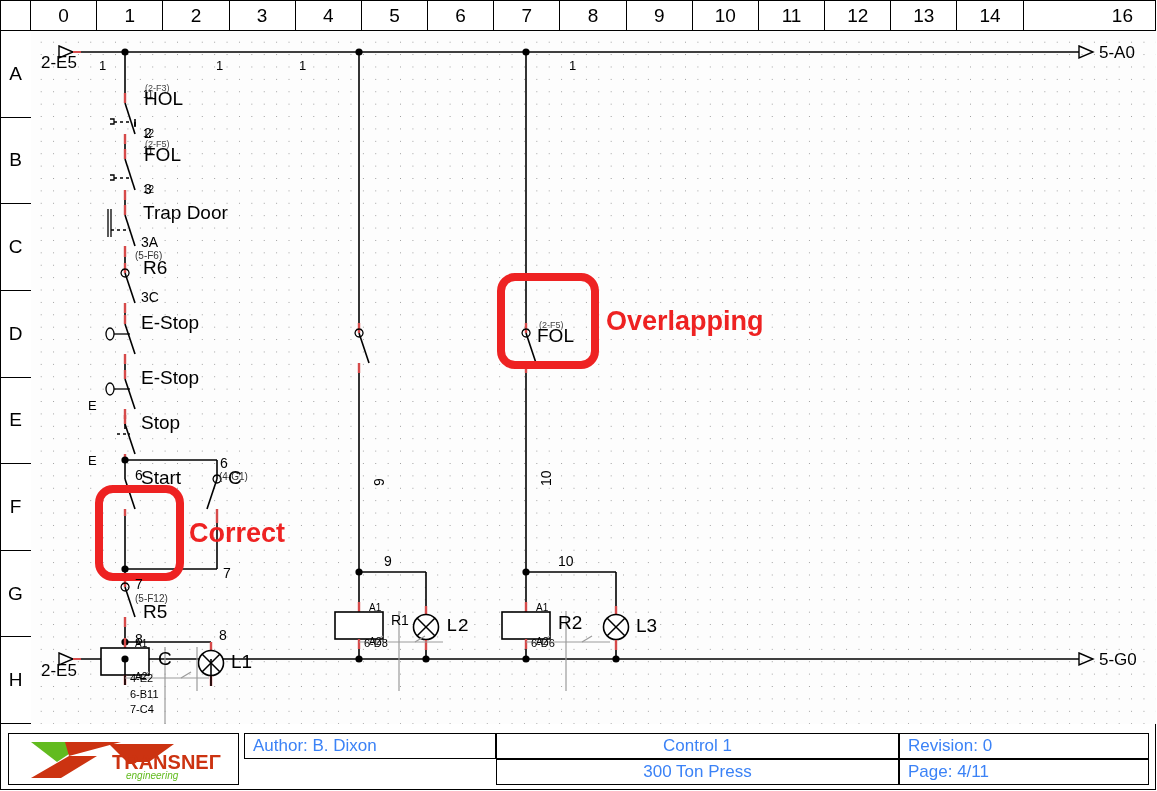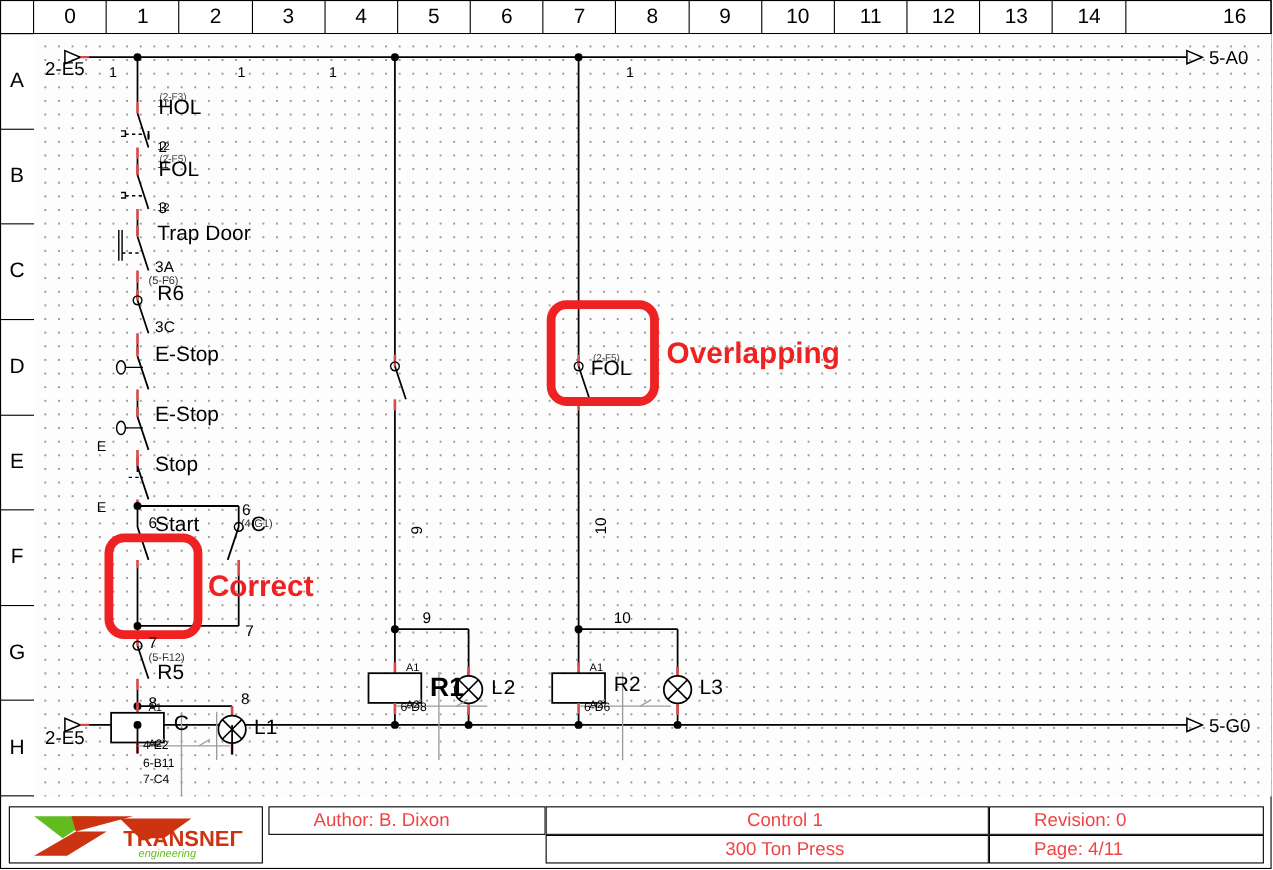--- a/index.html
+++ b/index.html
@@ -25,21 +25,21 @@
     background-color:#fdfdfd;
     background-image:radial-gradient(circle, #9a9a9a 0.7px, rgba(0,0,0,0) 0.8px);
     background-size:12.4px 12.4px;
     background-position:4px 5px;
     overflow:hidden;
   }
   #svg{position:absolute;left:0;top:0;}
 
   
   .tb{position:absolute;box-sizing:border-box;border:1px solid #000;background:#fff;}
-  .tb-text{display:flex;align-items:center;height:100%;font-size:17px;color:#ef4444;padding-left:8px;margin-left:32px;}
+  .tb-text{display:flex;align-items:center;height:100%;font-size:17px;color:#3b82f6;padding-left:8px;}
   .tb-text.center{justify-content:center;padding-left:0;}
   .logo-box{position:absolute;left:8px;top:733px;width:231px;height:52px;border:1px solid #000;background:#fff;box-sizing:border-box;overflow:hidden;}
 
   .lbl{position:absolute;color:#000;white-space:nowrap;}
   .rot{transform-origin:left top;}
 </style>
 </head>
 <body>
 
 <div id="root">
@@ -351,21 +351,21 @@
     <div class="lbl" style="left:99px;top:641px;font-size:11px;">4-E2</div>
     <div class="lbl" style="left:99px;top:657px;font-size:11px;">6-B11</div>
     <div class="lbl" style="left:99px;top:672px;font-size:11px;">7-C4</div>
 
     <div class="lbl" style="left:188px;top:596px;font-size:14px;">8</div>
     <div class="lbl" style="left:200px;top:620px;font-size:19px;">L1</div>
 
     <div class="lbl rot" style="left:340px;top:455px;font-size:14px;transform:rotate(-90deg);">9</div>
     <div class="lbl" style="left:353px;top:522px;font-size:14px;">9</div>
     <div class="lbl" style="left:338px;top:571px;font-size:10px;">A1</div>
-    <div class="lbl" style="left:360px;top:581px;font-size:24px;font-weight:bold;">R1</div>
+    <div class="lbl" style="left:360px;top:581px;font-size:14px;">R1</div>
     <div class="lbl" style="left:338px;top:605px;font-size:10px;">A2</div>
     <div class="lbl" style="left:333px;top:606px;font-size:11px;">6-D8</div>
     <div class="lbl" style="left:415px;top:584px;font-size:19px;font-family:Liberation Mono, monospace;">L2</div>
 
     <div class="lbl" style="left:508px;top:289px;font-size:9px;color:#444;">(2-F5)</div>
     <div class="lbl" style="left:506px;top:294px;font-size:19px;">FOL</div>
     <div class="lbl rot" style="left:507px;top:455px;font-size:14px;transform:rotate(-90deg);">10</div>
     <div class="lbl" style="left:527px;top:522px;font-size:14px;">10</div>
     <div class="lbl" style="left:505px;top:571px;font-size:10px;">A1</div>
     <div class="lbl" style="left:527px;top:581px;font-size:19px;">R2</div>

